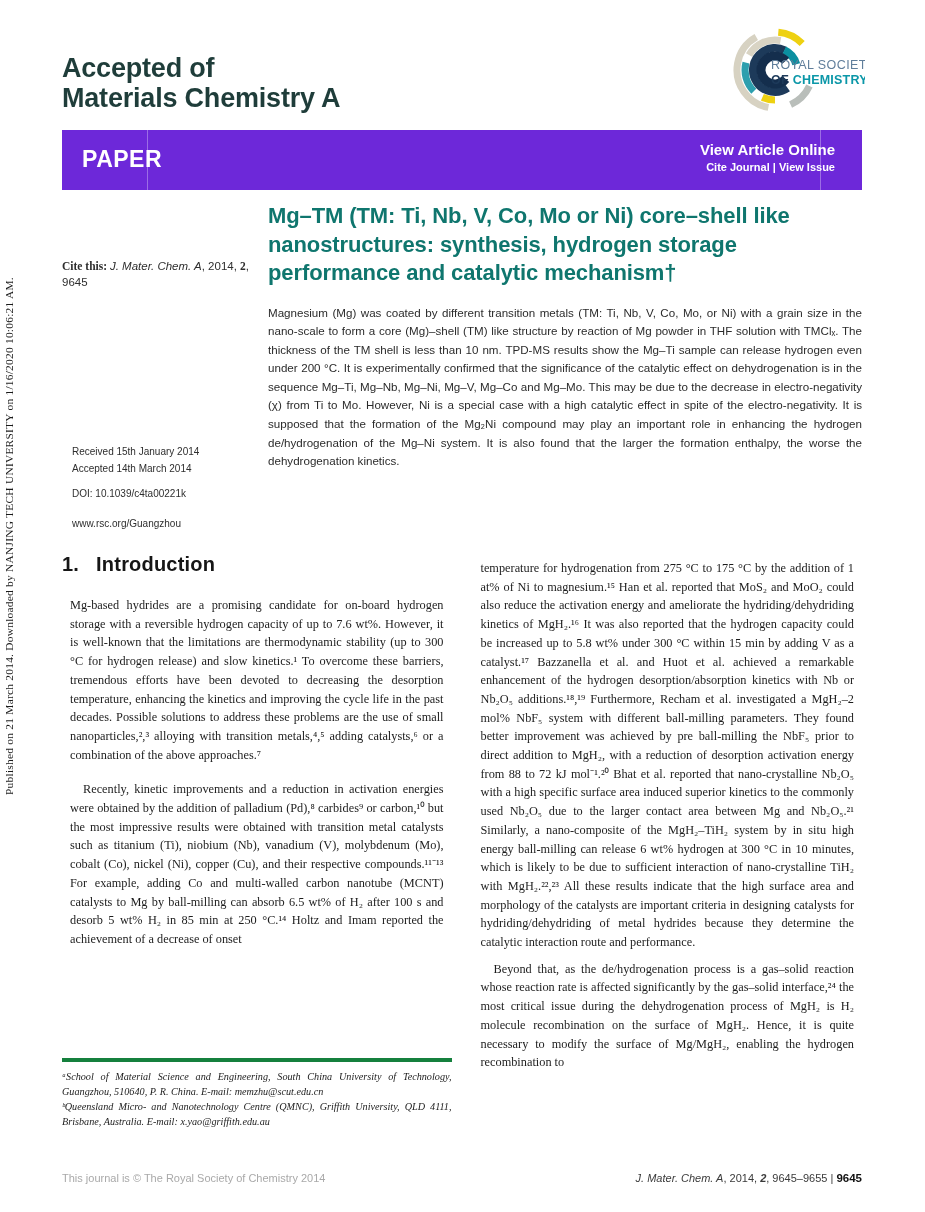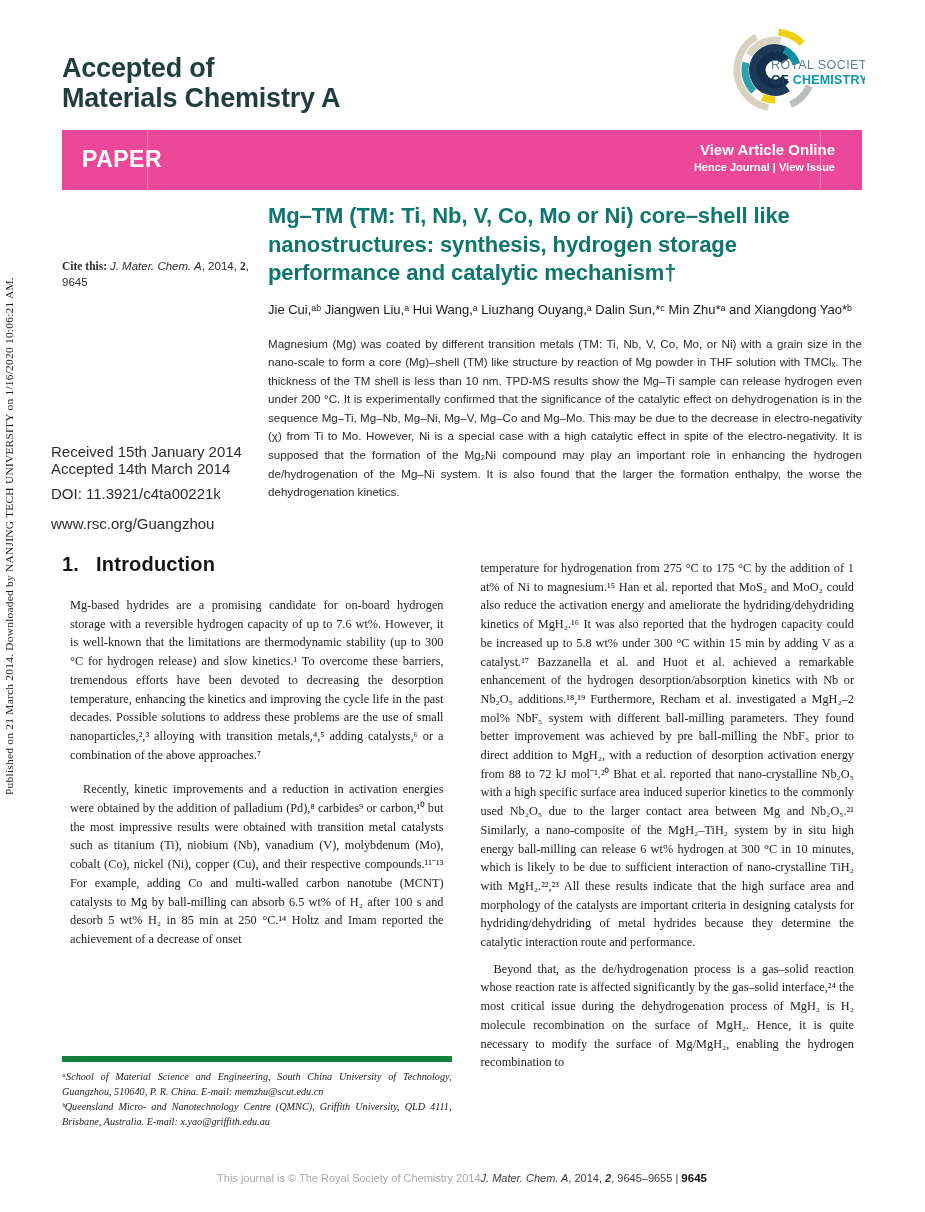--- a/index.html
+++ b/index.html
@@ -15,61 +15,61 @@
   
   .masthead{position:absolute;left:62px;top:53px;
       font-weight:bold;font-size:27px;line-height:30px;letter-spacing:-0.2px;color:#1f3d3a;}
   .rsc-logo{position:absolute;left:695px;top:22px;}
   .rsc-logo text{font-family:"Liberation Sans",sans-serif;}
   .lg1{font-size:12.5px;fill:#607e9b;letter-spacing:0.4px;}
   .lg2{font-size:12.5px;fill:#1d3a5a;font-weight:bold;letter-spacing:0.2px;}
   .lg2 .chem{fill:#0b97a8;}
 
   
-  .banner{position:absolute;left:62px;top:130px;width:800px;height:60px;background:#ec4899;}
+  .banner{position:absolute;left:62px;top:130px;width:800px;height:60px;background:#6d28d9;}
   .vline{position:absolute;top:0;width:1px;height:60px;background:rgba(255,255,255,0.32);}
   .v1{left:85px}.v2{left:758px}
   .ptype{position:absolute;left:20px;top:16px;color:#fff;font-weight:bold;font-size:23px;letter-spacing:0.5px;}
   .viewblock{position:absolute;right:27px;top:11px;text-align:right;color:#fff;}
   .va{font-size:15px;font-weight:bold;cursor:pointer;}
   .vl{font-size:11px;font-weight:bold;margin-top:3px;}
   .vl span{cursor:pointer;}
 
   
   .cite-block{position:absolute;left:62px;top:258px;width:190px;font-size:11.5px;line-height:16px;color:#2e2e2e;}
   .cite-block .b{font-weight:bold;font-family:Liberation Serif, serif;}
   .cite-block .i{font-style:italic;}
-  .history{position:absolute;left:51px;top:444px;width:200px;font-size:15px;line-height:16.5px;color:#2e2e2e;}
+  .history{position:absolute;left:72px;top:444px;width:200px;font-size:10px;line-height:16.5px;color:#2e2e2e;}
   .history .doi{margin-top:9px;}
   .history .www{margin-top:13px;cursor:pointer;}
 
   
   .title-block{position:absolute;left:268px;top:202px;width:594px;}
   .title-block h1{margin:0;font-size:22px;line-height:28.5px;font-weight:bold;color:#0f766e;letter-spacing:-0.1px;}
   .authors{margin-top:12px;font-size:13px;line-height:19px;color:#1a1a1a;}
   .abstract{margin:16px 0 0 0;font-size:11.6px;line-height:18.6px;color:#2b2b2b;text-align:justify;}
 
   
   .body-cols{position:absolute;left:62px;top:551px;width:800px;display:flex;gap:21px;}
   .col{width:390px;}
   .col.left{display:flex;flex-direction:column;height:578px;}
   h2{margin:2px 0 12px 0;font-size:20px;font-weight:bold;color:#161616;letter-spacing:0.2px;
      font-family:"Liberation Sans",sans-serif;}
   h2 .num{margin-right:17px;}
   .bp{margin:8px;font-family:"Liberation Serif",serif;font-size:12.3px;line-height:18.7px;
       color:#1c1c1c;text-align:justify;}
   .bp.indent{text-indent:13px;}
-  .footnotes{margin-top:auto;border-top:6px solid #15803d;padding-top:7px;}
+  .footnotes{margin-top:auto;border-top:4px solid #15803d;padding-top:7px;}
   .footnotes p{margin:0;font-family:"Liberation Serif",serif;font-style:italic;
       font-size:10.2px;line-height:15.1px;color:#1c1c1c;text-align:justify;}
   .footnotes p.dagger{font-style:normal;}
 
   
   .footer{position:absolute;left:62px;top:1172px;width:800px;display:flex;
-      justify-content:center;align-items:baseline;font-size:11px;}
+      justify-content:space-between;align-items:baseline;font-size:11px;}
   .fl{color:#a9a9a9;}
   .fr{color:#3a3a3a;}
   .fr .i{font-style:italic;}
   .fr .b{font-weight:bold;}
   .fr .pg{font-weight:bold;color:#111;font-size:11.5px;}
 </style>
 </head>
 <body>
 
 <div class="page">
@@ -96,39 +96,38 @@
     <text class="lg2" x="76" y="62"><tspan>OF</tspan><tspan class="chem" dx="4">CHEMISTRY</tspan></text>
   </svg>
 
   <div class="banner">
     <div class="vline v1"></div>
     <div class="vline v2"></div>
     <span class="ptype">PAPER</span>
     <div class="viewblock">
       <div class="va">View Article Online</div>
       <div class="vl">
-        <span>Hence Journal</span><span> | </span><span>View Issue</span>
+        <span>Cite Journal</span><span> | </span><span>View Issue</span>
       </div>
     </div>
   </div>
 
   <div class="cite-block">
     <span class="b">Cite this: </span><span class="i">J. Mater. Chem. A</span><span>, 2014, </span><span class="b">2</span><span>, 9645</span>
   </div>
 
   <div class="history">
     <div>Received 15th January 2014</div>
     <div>Accepted 14th March 2014</div>
-    <div class="doi">DOI: 11.3921/c4ta00221k</div>
+    <div class="doi">DOI: 10.1039/c4ta00221k</div>
     <div class="www">www.rsc.org/Guangzhou</div>
   </div>
 
   <div class="title-block">
     <h1>Mg–TM (TM: Ti, Nb, V, Co, Mo or Ni) core–shell like nanostructures: synthesis, hydrogen storage performance and catalytic mechanism†</h1>
-    <div class="authors">Jie Cui,ᵃᵇ Jiangwen Liu,ᵃ Hui Wang,ᵃ Liuzhang Ouyang,ᵃ Dalin Sun,*ᶜ Min Zhu*ᵃ and Xiangdong Yao*ᵇ</div>
     <p class="abstract">Magnesium (Mg) was coated by different transition metals (TM: Ti, Nb, V, Co, Mo, or Ni) with a grain size in the nano-scale to form a core (Mg)–shell (TM) like structure by reaction of Mg powder in THF solution with TMClₓ. The thickness of the TM shell is less than 10 nm. TPD-MS results show the Mg–Ti sample can release hydrogen even under 200 °C. It is experimentally confirmed that the significance of the catalytic effect on dehydrogenation is in the sequence Mg–Ti, Mg–Nb, Mg–Ni, Mg–V, Mg–Co and Mg–Mo. This may be due to the decrease in electro-negativity (χ) from Ti to Mo. However, Ni is a special case with a high catalytic effect in spite of the electro-negativity. It is supposed that the formation of the Mg₂Ni compound may play an important role in enhancing the hydrogen de/hydrogenation of the Mg–Ni system. It is also found that the larger the formation enthalpy, the worse the dehydrogenation kinetics.</p>
   </div>
 
   <div class="body-cols">
     <div class="col left">
       <h2><span class="num">1.</span><span>Introduction</span></h2>
       <p class="bp">Mg-based hydrides are a promising candidate for on-board hydrogen storage with a reversible hydrogen capacity of up to 7.6 wt%. However, it is well-known that the limitations are thermodynamic stability (up to 300 °C for hydrogen release) and slow kinetics.¹ To overcome these barriers, tremendous efforts have been devoted to decreasing the desorption temperature, enhancing the kinetics and improving the cycle life in the past decades. Possible solutions to address these problems are the use of small nanoparticles,²,³ alloying with transition metals,⁴,⁵ adding catalysts,⁶ or a combination of the above approaches.⁷</p>
       <p class="bp indent">Recently, kinetic improvements and a reduction in activation energies were obtained by the addition of palladium (Pd),⁸ carbides⁹ or carbon,¹⁰ but the most impressive results were obtained with transition metal catalysts such as titanium (Ti), niobium (Nb), vanadium (V), molybdenum (Mo), cobalt (Co), nickel (Ni), copper (Cu), and their respective compounds.¹¹⁻¹³ For example, adding Co and multi-walled carbon nanotube (MCNT) catalysts to Mg by ball-milling can absorb 6.5 wt% of H₂ after 100 s and desorb 5 wt% H₂ in 85 min at 250 °C.¹⁴ Holtz and Imam reported the achievement of a decrease of onset</p>
       <div class="footnotes">
         <p>ᵃSchool of Material Science and Engineering, South China University of Technology, Guangzhou, 510640, P. R. China. E-mail: memzhu@scut.edu.cn</p>

